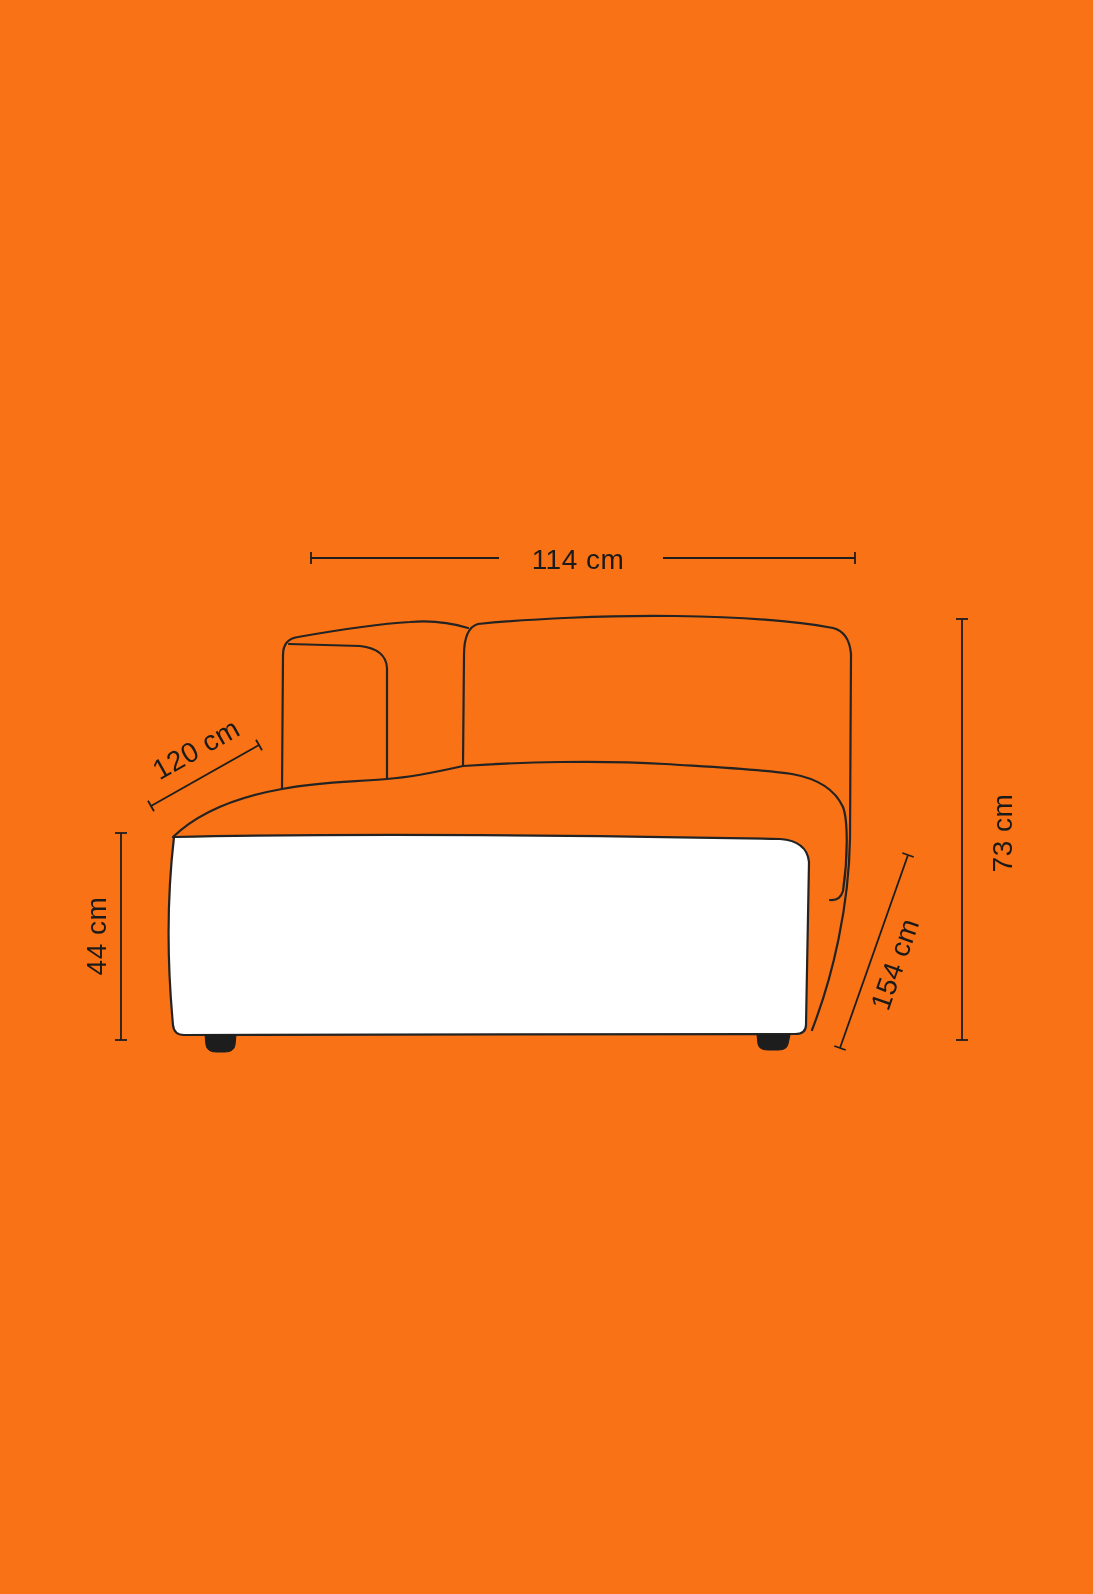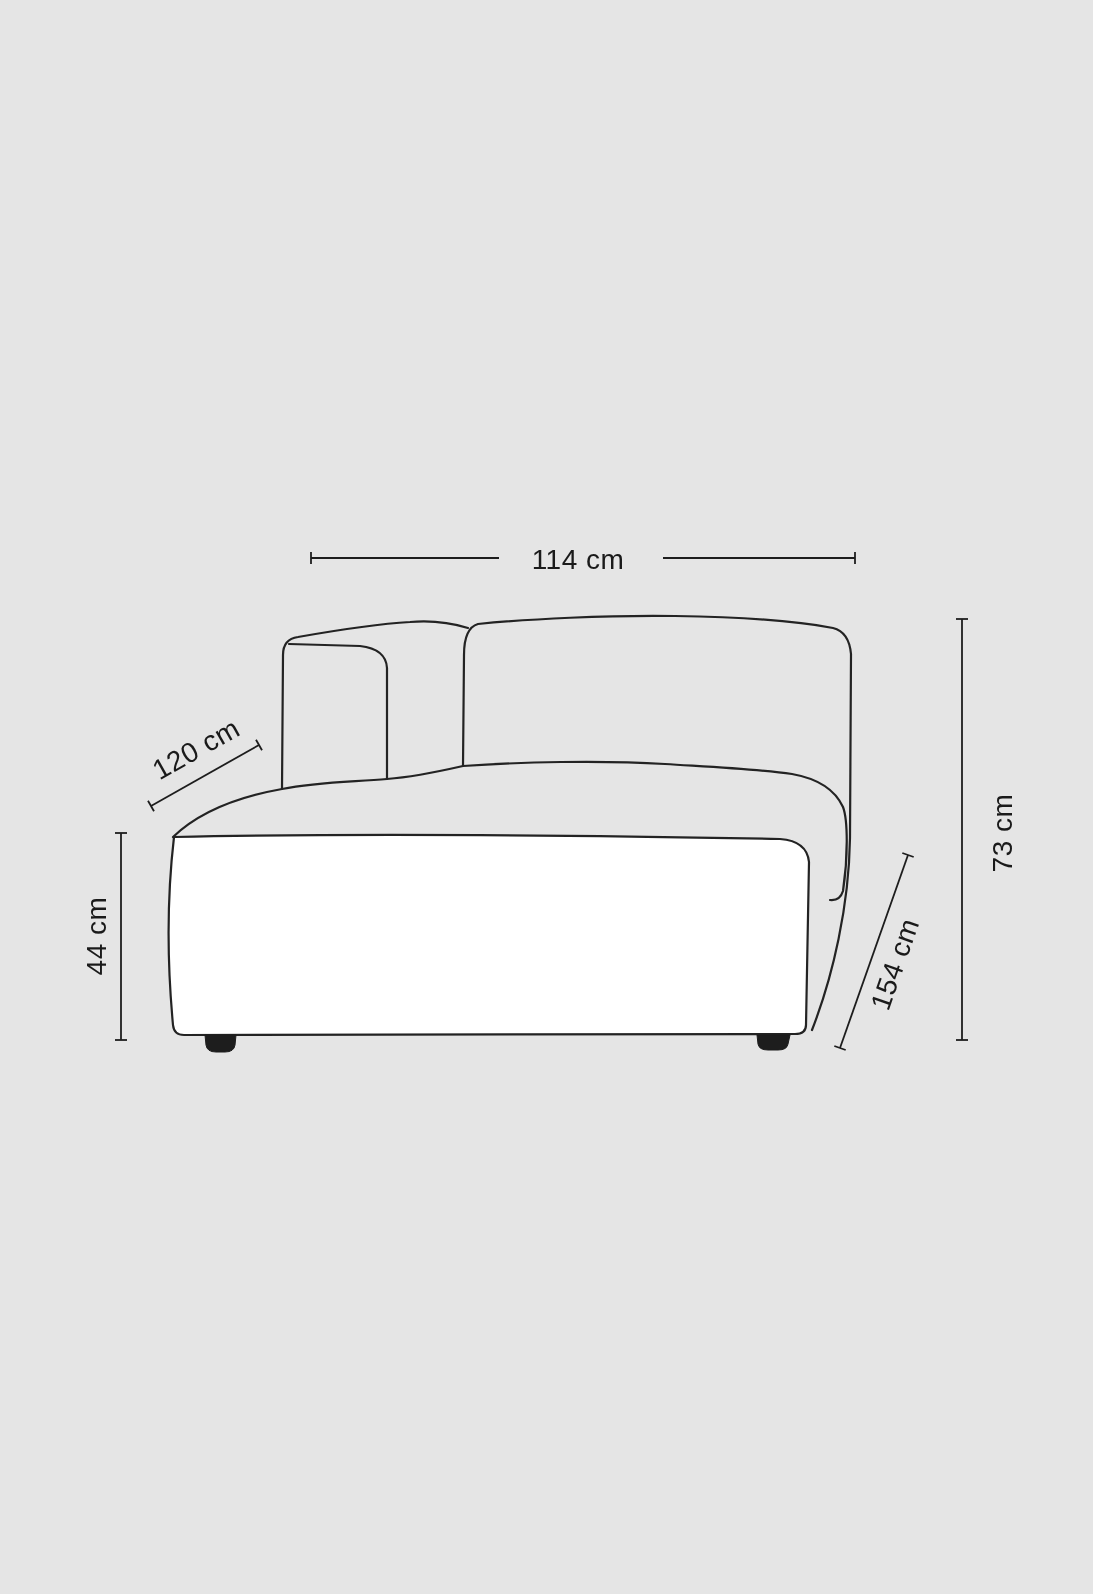--- a/index.html
+++ b/index.html
@@ -4,21 +4,21 @@
 <style>
   html, body {
     margin: 0;
     padding: 0;
     background: #ffffff;
   }
   .canvas {
     position: relative;
     width: 1093px;
     height: 1594px;
-    background: #e5e5e5;
+    background: #f97316;
     overflow: hidden;
     font-family: "Liberation Sans", sans-serif;
   }
   svg.diagram {
     position: absolute;
     left: 0;
     top: 0;
     width: 1093px;
     height: 1594px;
     display: block;

